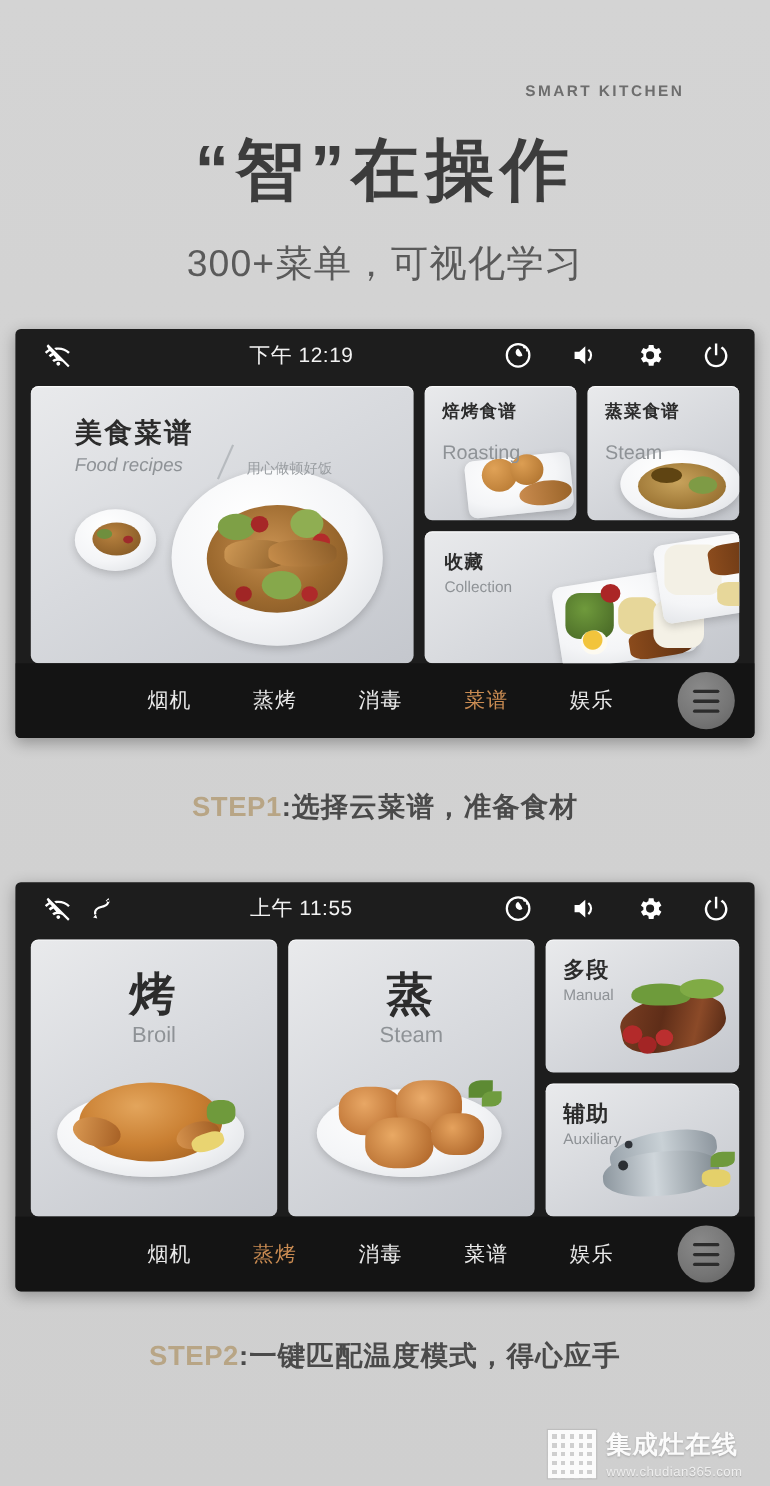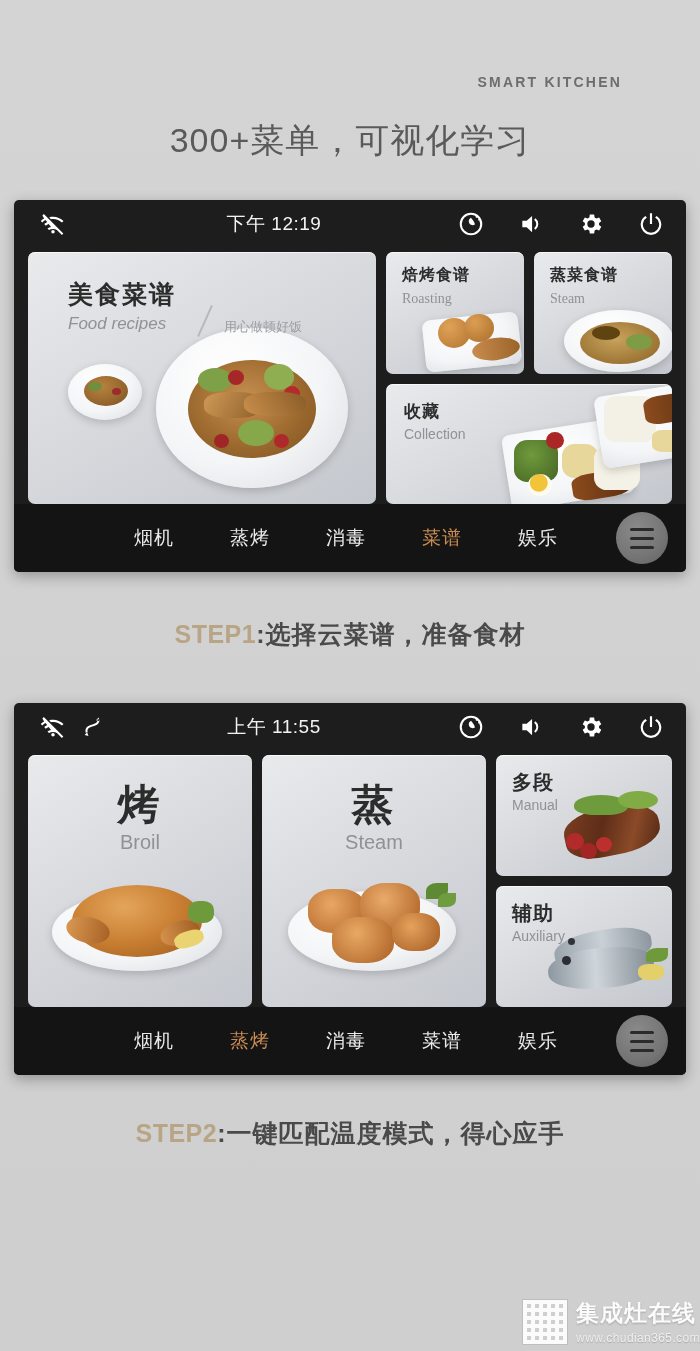--- a/index.html
+++ b/index.html
@@ -142,21 +142,21 @@
   .s1-right-top { flex: 0 0 122px; display: flex; gap: 10px; }
   .s1-right-bot { flex: 1; }
   .s1-rt-card { flex: 1; text-align: right; }
 
   .s1-left .card-title { left: 40px; top: 26px; font-size: 25px; letter-spacing: 2px; }
   .s1-left .card-sub   { left: 40px; top: 62px; font-size: 17px; font-style: italic; }
   .s1-left .slash      { left: 176px; top: 52px; }
   .s1-left .card-tag   { left: 196px; top: 66px; font-size: 13px; }
 
   .s1-rt-card .card-title { left: 16px; top: 13px; font-size: 16px; letter-spacing: 1px; }
-  .s1-rt-card .card-sub   { left: 16px; top: 39px; font-size: 14px; font-family: Liberation Serif, serif; }
+  .s1-rt-card .card-sub   { left: 16px; top: 50px; font-size: 18px; }
 
   .s1-right-bot .card-title { left: 18px; top: 16px; font-size: 17px; letter-spacing: 1px; }
   .s1-right-bot .card-sub   { left: 18px; top: 42px; font-size: 14px; }
 
   
   .s2-col { display: flex; gap: 10px; width: 100%; }
   .s2-big { flex: 1; }
   .s2-side { flex: 0 0 176px; display: flex; flex-direction: column; gap: 10px; }
   .s2-side-card { flex: 1; }
 
@@ -227,21 +227,21 @@
     letter-spacing: 1px;
     font-weight: 600;
   }
   .step-1 { margin-top: 46px; }
   .step-2 { margin-top: 42px; }
   .step .num { color: #b8a585; font-weight: 800; letter-spacing: 0.5px; }
 
   
   .watermark {
     position: absolute;
-    right: 0;
+    right: 25px;
     bottom: 6px;
     display: flex;
     align-items: center;
     gap: 8px;
     opacity: 0.92;
   }
   .wm-qr {
     width: 46px; height: 46px;
     background-color: #cfcfcf;
     background-image:
@@ -262,20 +262,21 @@
     color: #f2f2f2;
     letter-spacing: 0.4px;
     text-shadow: 0 1px 1px rgba(120,120,120,0.5);
   }
 </style>
 </head>
 <body>
 
 <div class="header">
   <div class="eyebrow">SMART  KITCHEN</div>
+  <div class="headline">“智”在操作</div>
   <div class="subhead">300+菜单，可视化学习</div>
 </div>
 
 <div class="panel panel-1">
 
   <div class="statusbar">
     <div class="sb-left">
       <span class="sb-icon">
         <svg viewBox="0 0 24 24">
             <path d="M2.2 4.1l1.3-1.3 18 18-1.3 1.3-4.6-4.6c-1.1-.6-2.3-1-3.6-1-1.3 0-2.6.4-3.7 1.1l-1.4-1.5c1-.7 2.1-1.2 3.3-1.4L8 11.9c-1 .4-1.9 1-2.7 1.7L3.9 12.1c.8-.8 1.8-1.5 2.8-2L5 8.4c-1 .6-2 1.3-2.9 2.2L.7 9.2c.9-.9 2-1.7 3.1-2.3L2.2 4.1zm9.9 1.3c3.7 0 7.1 1.5 9.6 3.9l-1.4 1.4c-2.1-2.1-5-3.4-8.2-3.4-.7 0-1.4.1-2 .2L8.5 5.8c1.1-.3 2.3-.4 3.6-.4zM12 17.5c.9 0 1.6.7 1.6 1.6S12.9 20.7 12 20.7s-1.6-.7-1.6-1.6.7-1.6 1.6-1.6z"></path>

